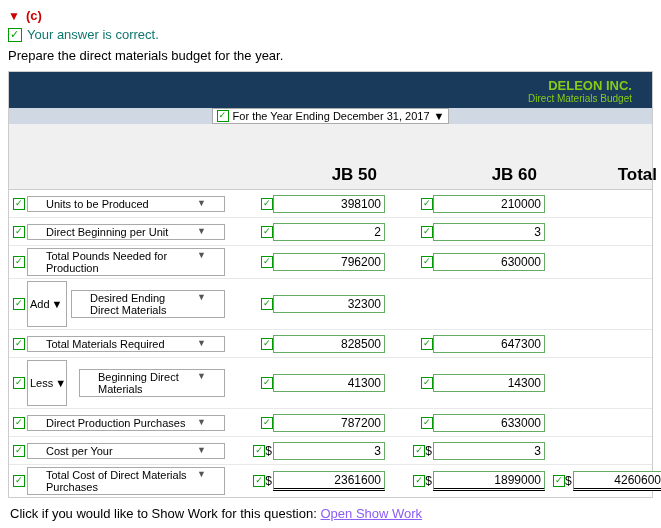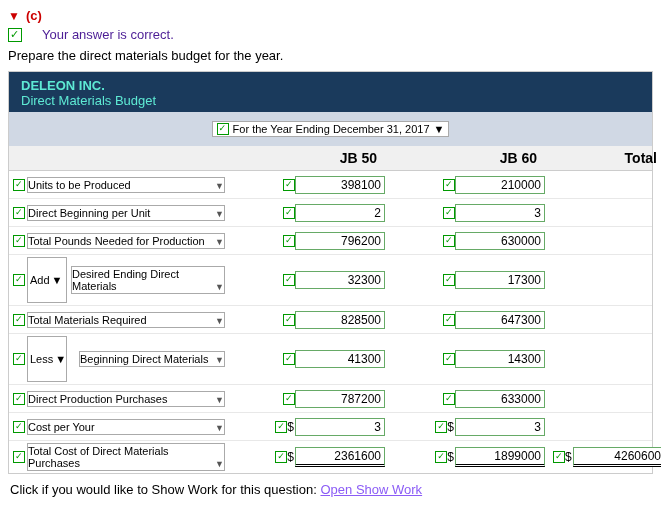--- a/index.html
+++ b/index.html
@@ -15,25 +15,25 @@
       display: flex;
       align-items: center;
       gap: 6px;
       margin-bottom: 4px;
     }
     .section-label {
       color: #c00;
       font-weight: bold;
     }
     .correct-msg {
-      color: #4c1d95;
+      color: #0f766e;
       margin-bottom: 6px;
       display: flex;
       align-items: center;
-      gap: 20px;
+      gap: 5px;
     }
     .checkmark-green {
       display: inline-block;
       width: 14px;
       height: 14px;
       border: 1px solid #090;
       background: #fff;
       position: relative;
     }
     .checkmark-green::after {
@@ -46,36 +46,36 @@
     }
     .prepare-text {
       margin-bottom: 8px;
     }
     .budget-table-wrapper {
       border: 1px solid #ccc;
       background: #fff;
     }
     .budget-header {
       background: #1a3a5c;
-      color: #5eead4;
-      text-align: left;
-      padding: 6px 12px 4px;
+      color: #84cc16;
+      text-align: right;
+      padding: 6px 20px 4px;
     }
     .budget-header .company-name {
       font-weight: bold;
       font-size: 13px;
     }
     .budget-header .budget-title {
-      font-size: 13px;
+      font-size: 10px;
     }
     .period-row {
       background: #d0d8e4;
       display: flex;
       justify-content: center;
-      padding: 9px;
+      padding: 0;
     }
     .period-select {
       border: 1px solid #aaa;
       background: #fff;
       font-size: 12px;
       padding: 1px 4px;
       display: flex;
       align-items: center;
       gap: 4px;
     }
@@ -83,22 +83,23 @@
     .col-headers {
       display: grid;
       grid-template-columns: 220px 160px 160px 120px;
       background: #f0f0f0;
       border-bottom: 1px solid #ccc;
       padding: 4px 0;
     }
     .col-header {
       text-align: right;
       font-weight: bold;
-      font-size: 14px;
+      font-size: 17px;
       padding-right: 12px;
+      margin-top: 37px;
     }
     .col-header:first-child { text-align: left; padding-left: 4px; }
     .data-row {
       display: grid;
       grid-template-columns: 220px 160px 160px 120px;
       border-bottom: 1px solid #e8e8e8;
       align-items: center;
       min-height: 28px;
     }
     .row-label-cell {
@@ -120,23 +121,23 @@
       color: #090;
       font-size: 9px;
       position: absolute;
       top: -1px;
       left: 1px;
     }
     .dropdown-box {
       border: 1px solid #aaa;
       background: #fff;
       font-size: 11px;
-      padding: 1px 0;
+      padding: 1px 18px;
       display: inline-flex;
-      align-items: flex-end;
+      align-items: flex-start;
       gap: 2px;
       flex: 1;
       min-width: 0;
     }
     .dropdown-box .chevron {
       margin-left: auto;
       font-size: 9px;
       color: #555;
     }
     .dropdown-box-small {
@@ -154,21 +155,21 @@
       align-items: center;
       justify-content: flex-end;
       padding: 2px 4px;
     }
     .input-box {
       border: 1px solid #6a6;
       background: #fff;
       text-align: right;
       font-size: 12px;
       padding: 1px 3px;
-      width: 90px;
+      width: 112px;
     }
     .input-box-wide {
       border: 1px solid #6a6;
       background: #fff;
       text-align: right;
       font-size: 12px;
       padding: 1px 3px;
       width: 100px;
     }
     .currency-symbol {
@@ -312,24 +313,20 @@
       </div>
       <div class="dropdown-box" style="margin-left:2px;">
         <span>Desired Ending Direct Materials</span>
         <span class="chevron">▼</span>
       </div>
     </div>
     <div class="value-cell">
       <span class="small-checkbox checked"></span>
       <div class="input-box">32300</div>
     </div>
-    <div class="value-cell">
-      <span class="small-checkbox checked"></span>
-      <div class="input-box">17300</div>
-    </div>
     <div class="value-cell"></div>
   </div>
 
   <div class="data-row">
     <div class="row-label-cell">
       <span class="small-checkbox checked"></span>
       <div class="dropdown-box">
         <span>Total Materials Required</span>
         <span class="chevron">▼</span>
       </div>

